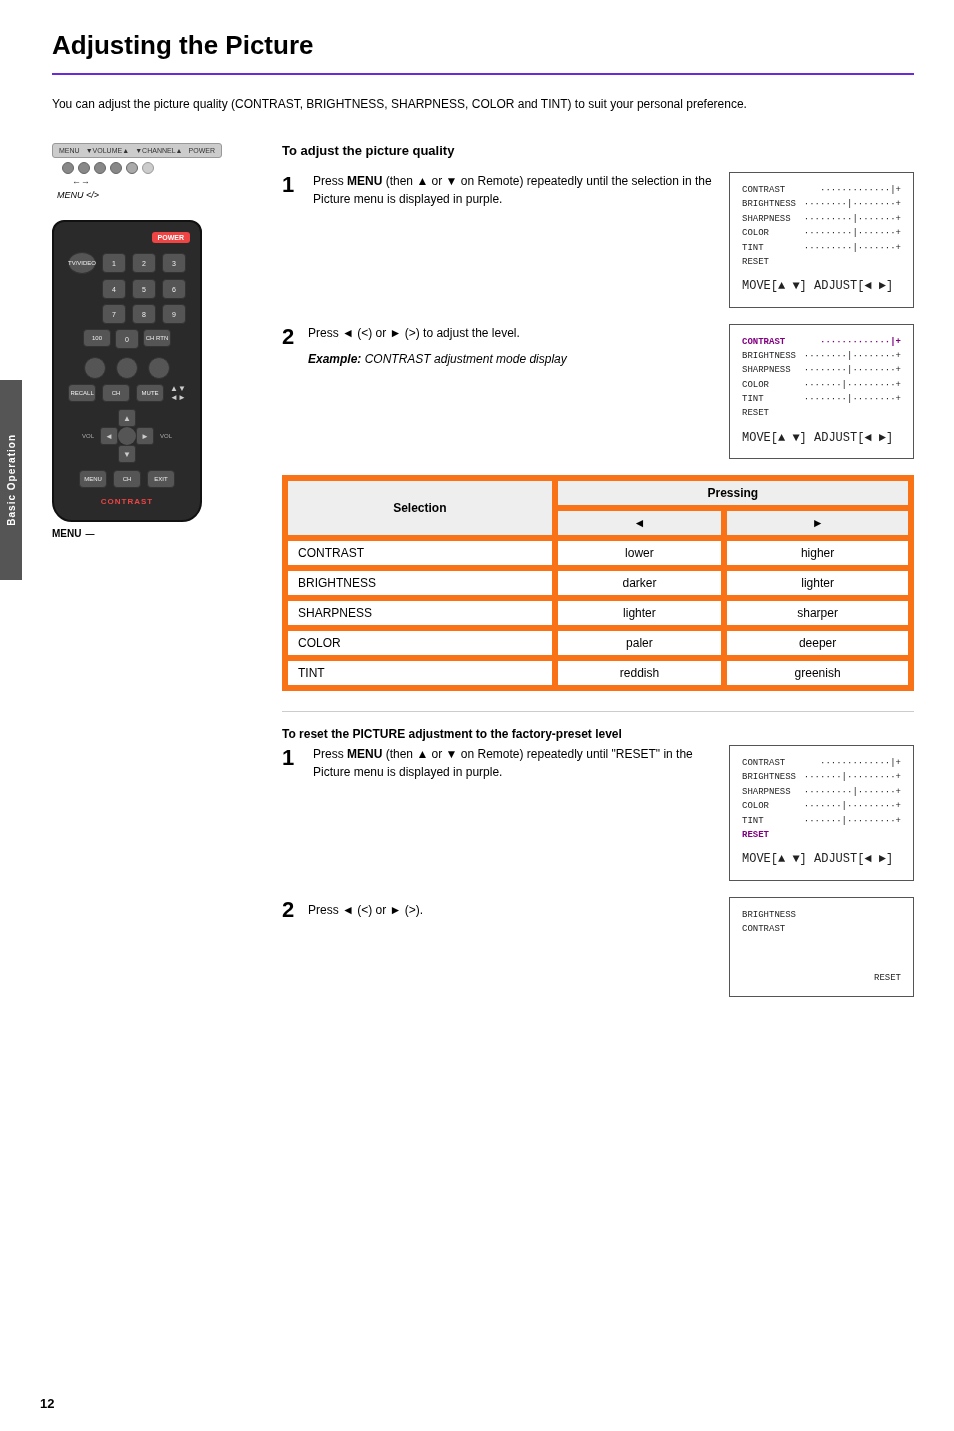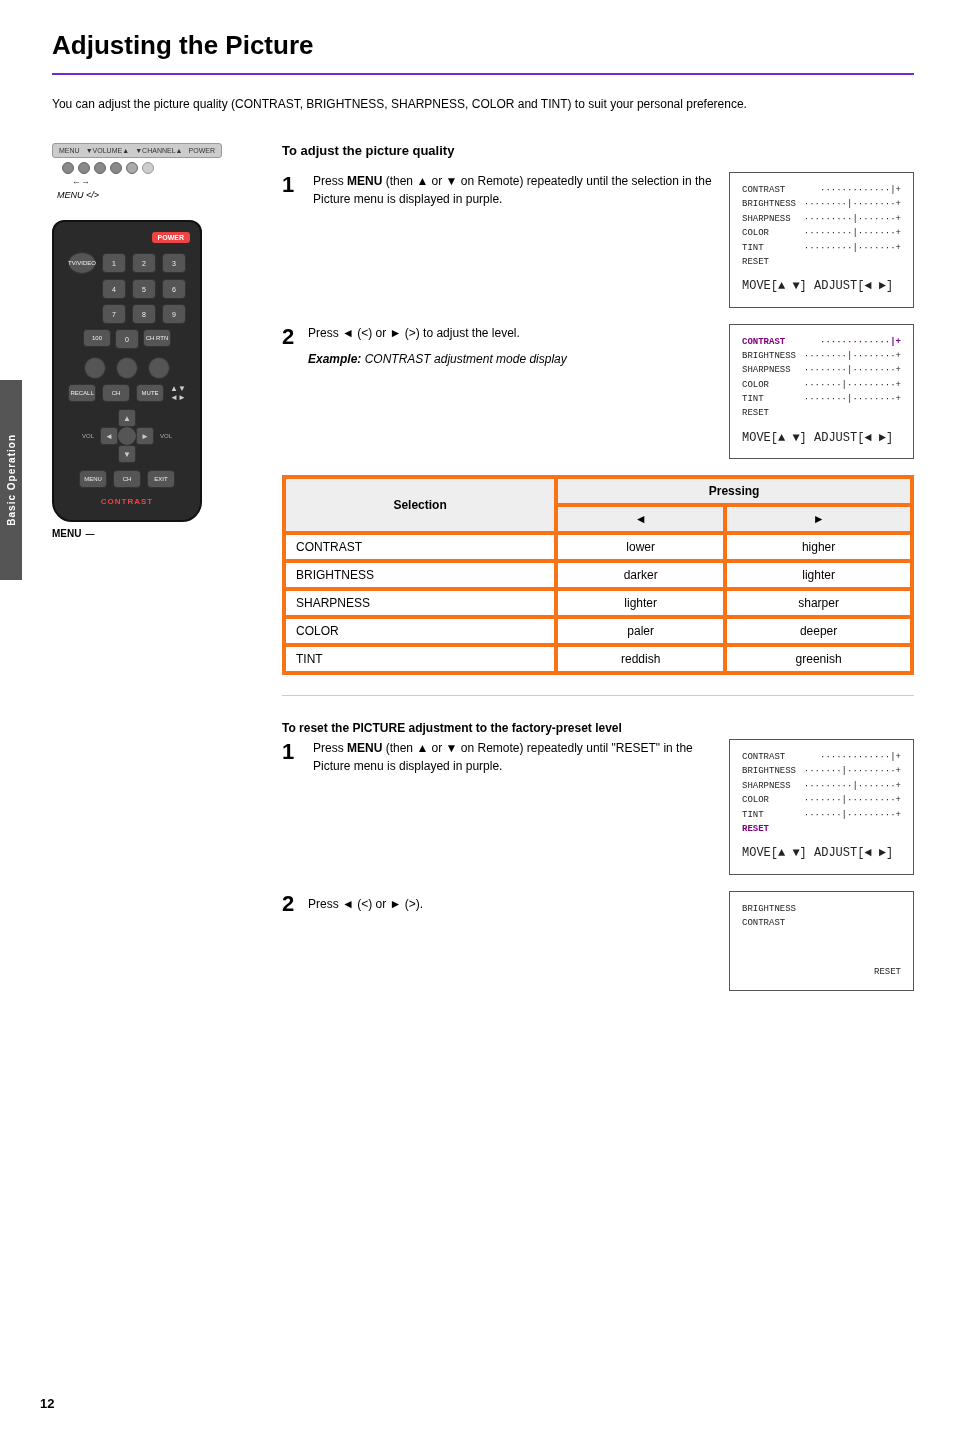--- a/index.html
+++ b/index.html
@@ -111,40 +111,40 @@
 
     
     .adj-table {
       border-collapse: collapse;
       width: 100%;
       font-size: 12px;
       margin-top: 10px;
       margin-bottom: 20px;
     }
     .adj-table th, .adj-table td {
-      border: 4px solid #f97316;
+      border: 6px solid #f97316;
       padding: 5px 10px;
       text-align: center;
     }
     .adj-table th {
       background: #eee;
       font-weight: bold;
     }
     .adj-table td.sel-col {
       text-align: left;
     }
     .pressing-header {
       text-align: center;
     }
 
     
     .reset-section {
       margin-top: 10px;
       border-top: 1px solid #ccc;
-      padding-top: 25px;
+      padding-top: 15px;
     }
     .reset-heading {
       font-size: 12px;
       font-weight: bold;
       margin-bottom: 4px;
     }
     .reset-sub {
       font-size: 11px;
       margin-bottom: 14px;
     }

